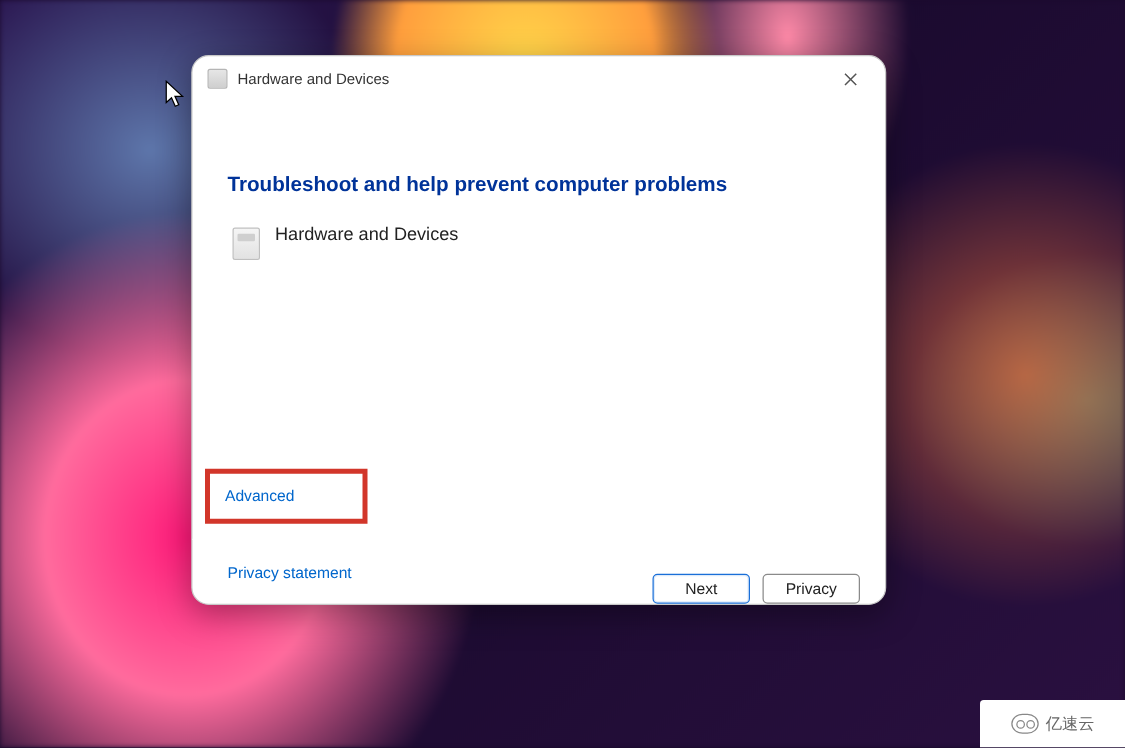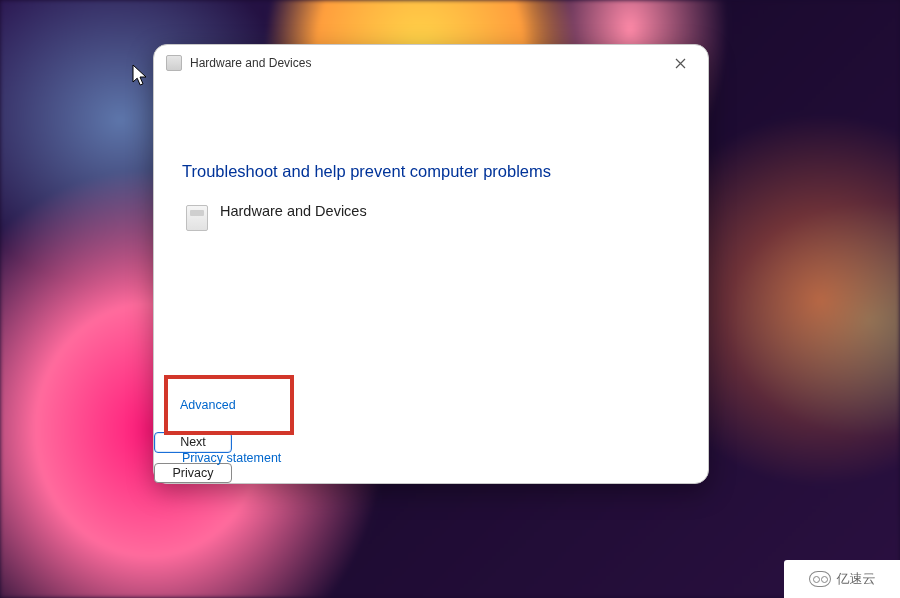--- a/index.html
+++ b/index.html
@@ -61,22 +61,22 @@
       cursor: pointer;
     }
     .content {
       flex: 1;
       padding: 6px 28px 0 28px;
       position: relative;
     }
     .heading {
       color: #003399;
       font-size: 16.5px;
-      font-weight: 400;
-      margin-top: 75px;
+      font-weight: 700;
+      margin-top: 52px;
       margin-bottom: 22px;
     }
     .troubleshooter-row {
       display: flex; align-items: flex-start;
       gap: 12px;
       margin-left: 4px;
     }
     .ts-icon {
       width: 22px; height: 26px;
       background: linear-gradient(180deg,#f5f5f5,#e2e2e2);
@@ -92,21 +92,21 @@
     .ts-name {
       font-size: 14.5px; color: #222;
     }
     .ts-desc {
       font-size: 12px; color: #555;
       margin-top: 2px;
     }
     .advanced-box {
       position: absolute;
       left: 10px; top: 294px;
-      width: 130px; height: 60px;
+      width: 130px; height: 44px;
       border: 4px solid #d2362a;
       display: flex; align-items: center;
       padding-left: 12px;
     }
     .adv-link {
       color: #0066cc;
       font-size: 12.5px;
       text-decoration: none;
       cursor: pointer;
     }
@@ -120,24 +120,23 @@
       position: absolute;
       left: 28px; top: 370px;
       color: #0066cc;
       font-size: 12.5px;
       text-decoration: none;
       cursor: pointer;
     }
     .button-row {
       height: 52px;
       border-top: 1px solid #ffffff;
-      display: flex; align-items: flex-start; justify-content: flex-end;
+      display: flex; align-items: flex-end; justify-content: flex-end;
       gap: 10px;
-      padding-right: 10px;
-      flex-direction: column;
+      padding-right: 20px;
     }
     .btn {
       min-width: 78px; height: 24px;
       padding: 0 14px;
       font-size: 12.5px;
       background: #fff;
       border: 1px solid #8a8a8a;
       border-radius: 4px;
       cursor: pointer;
       color: #222;

